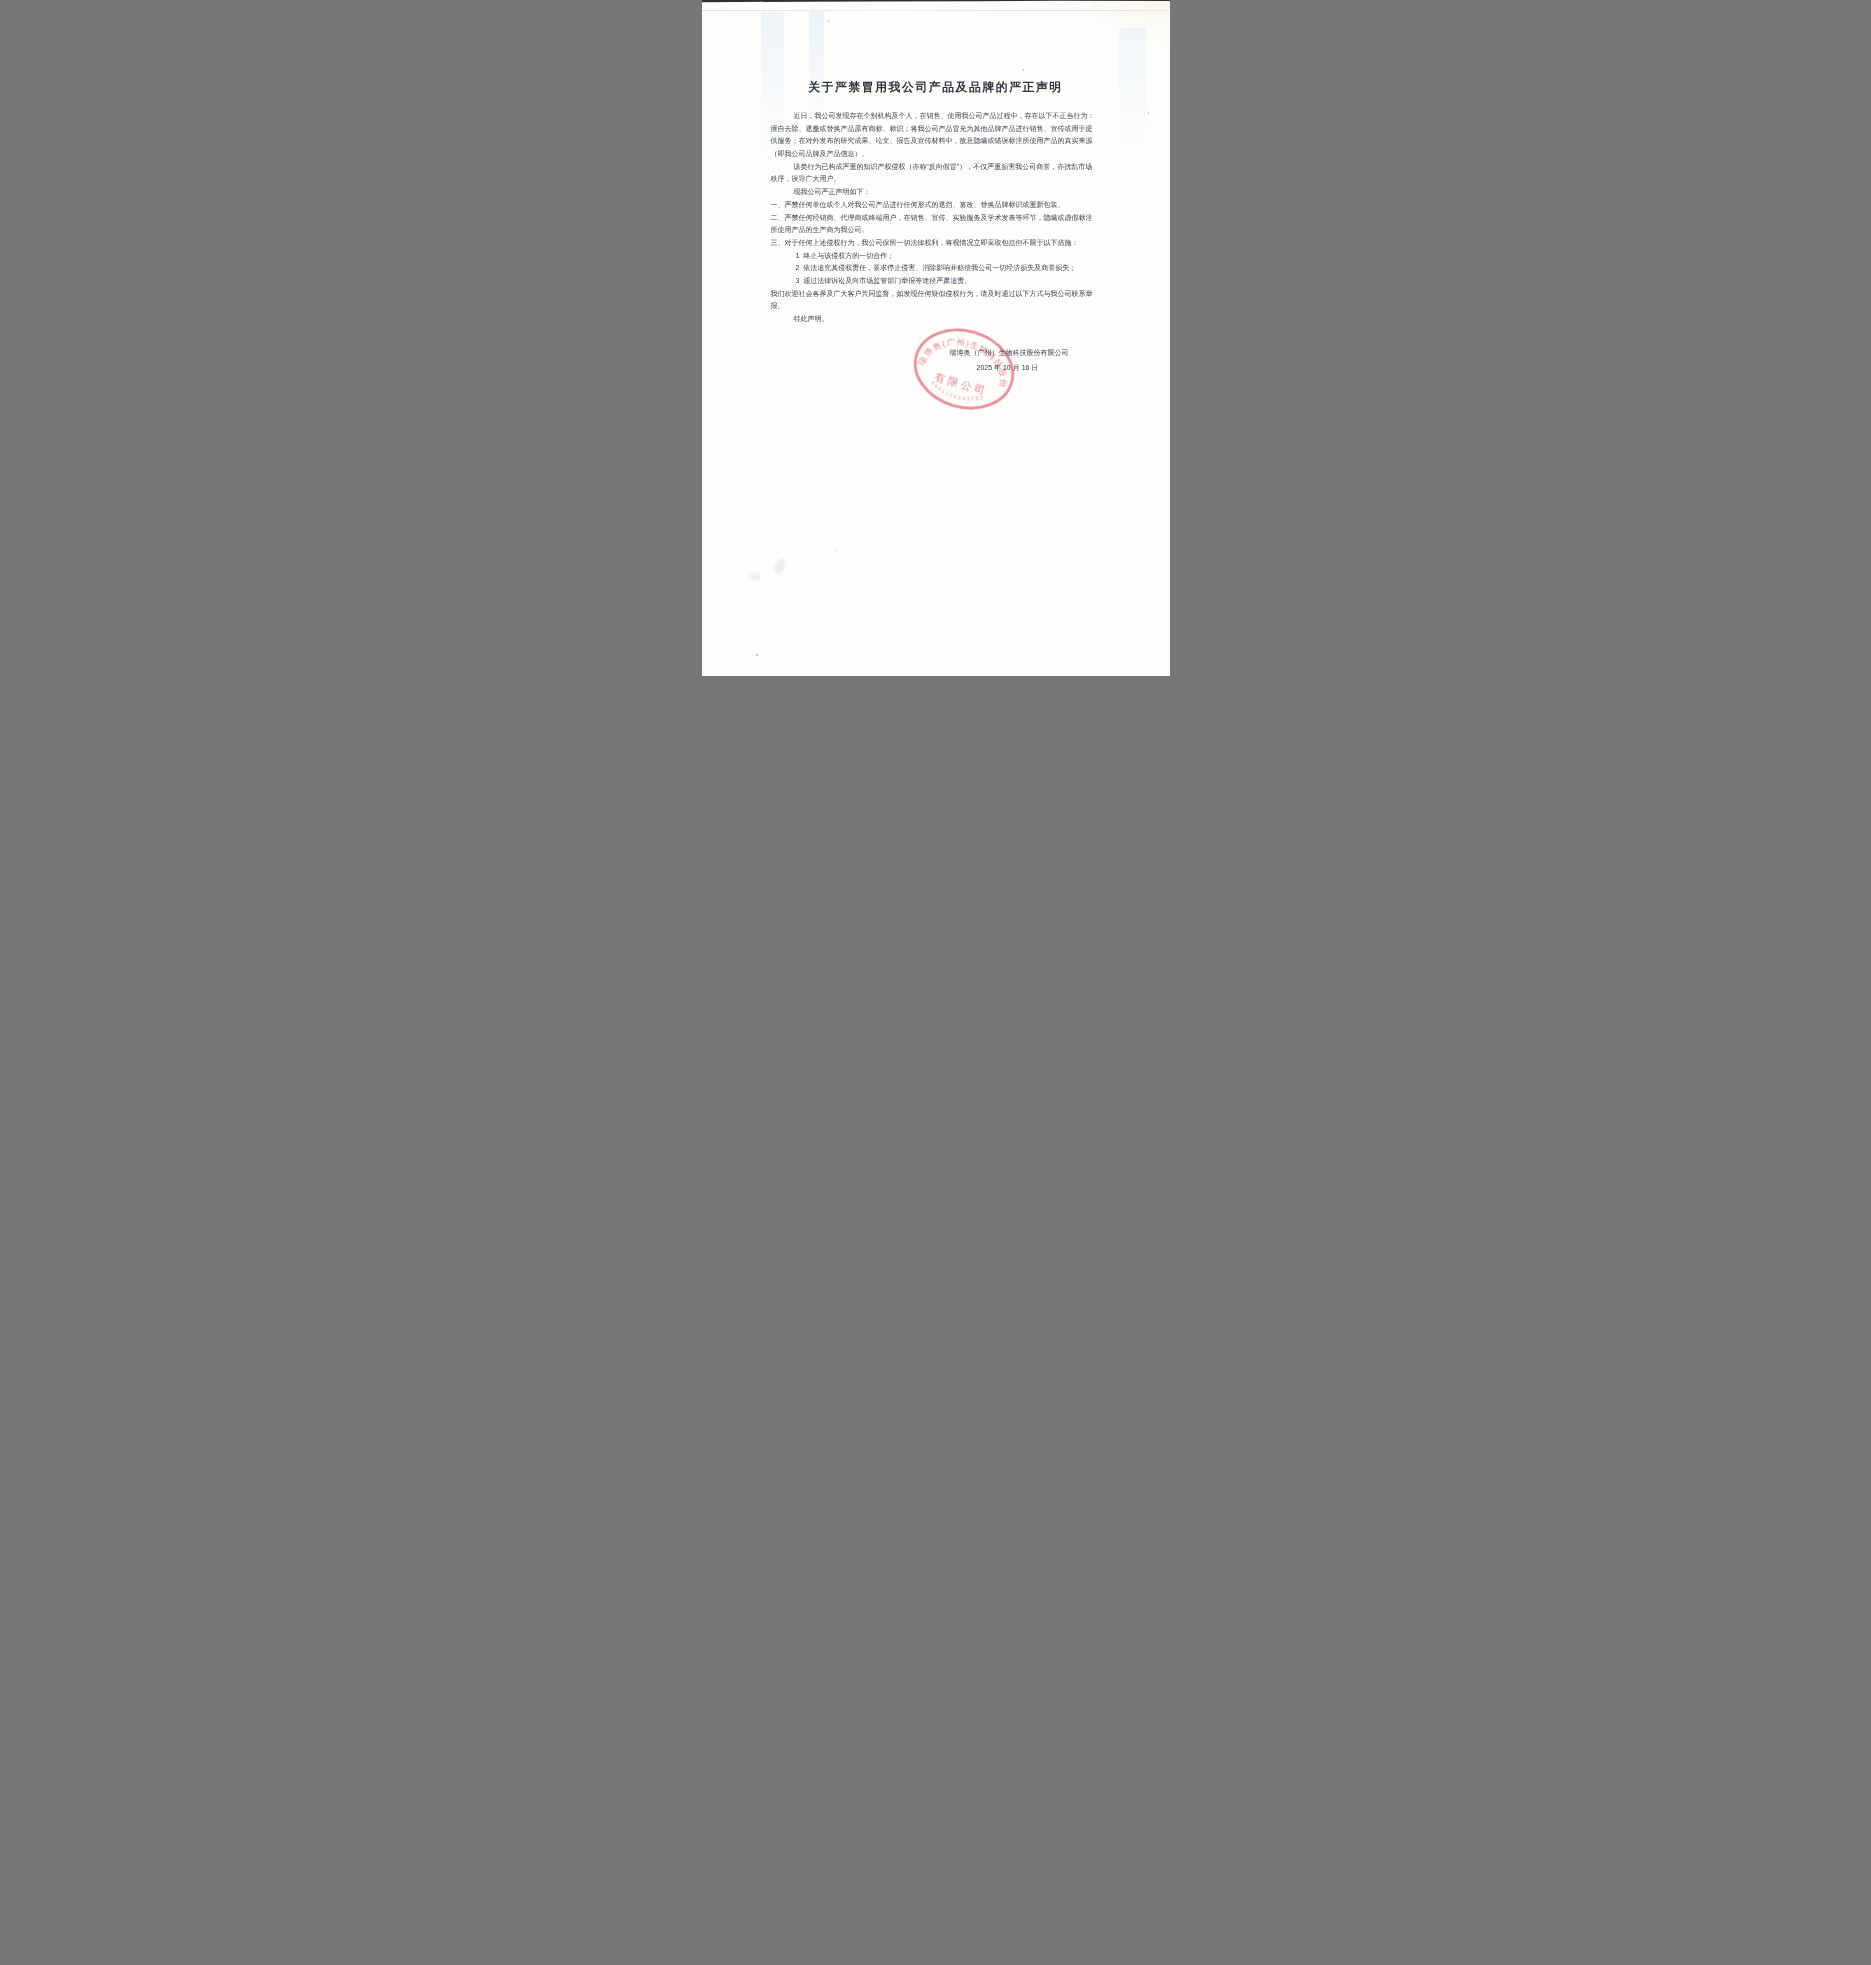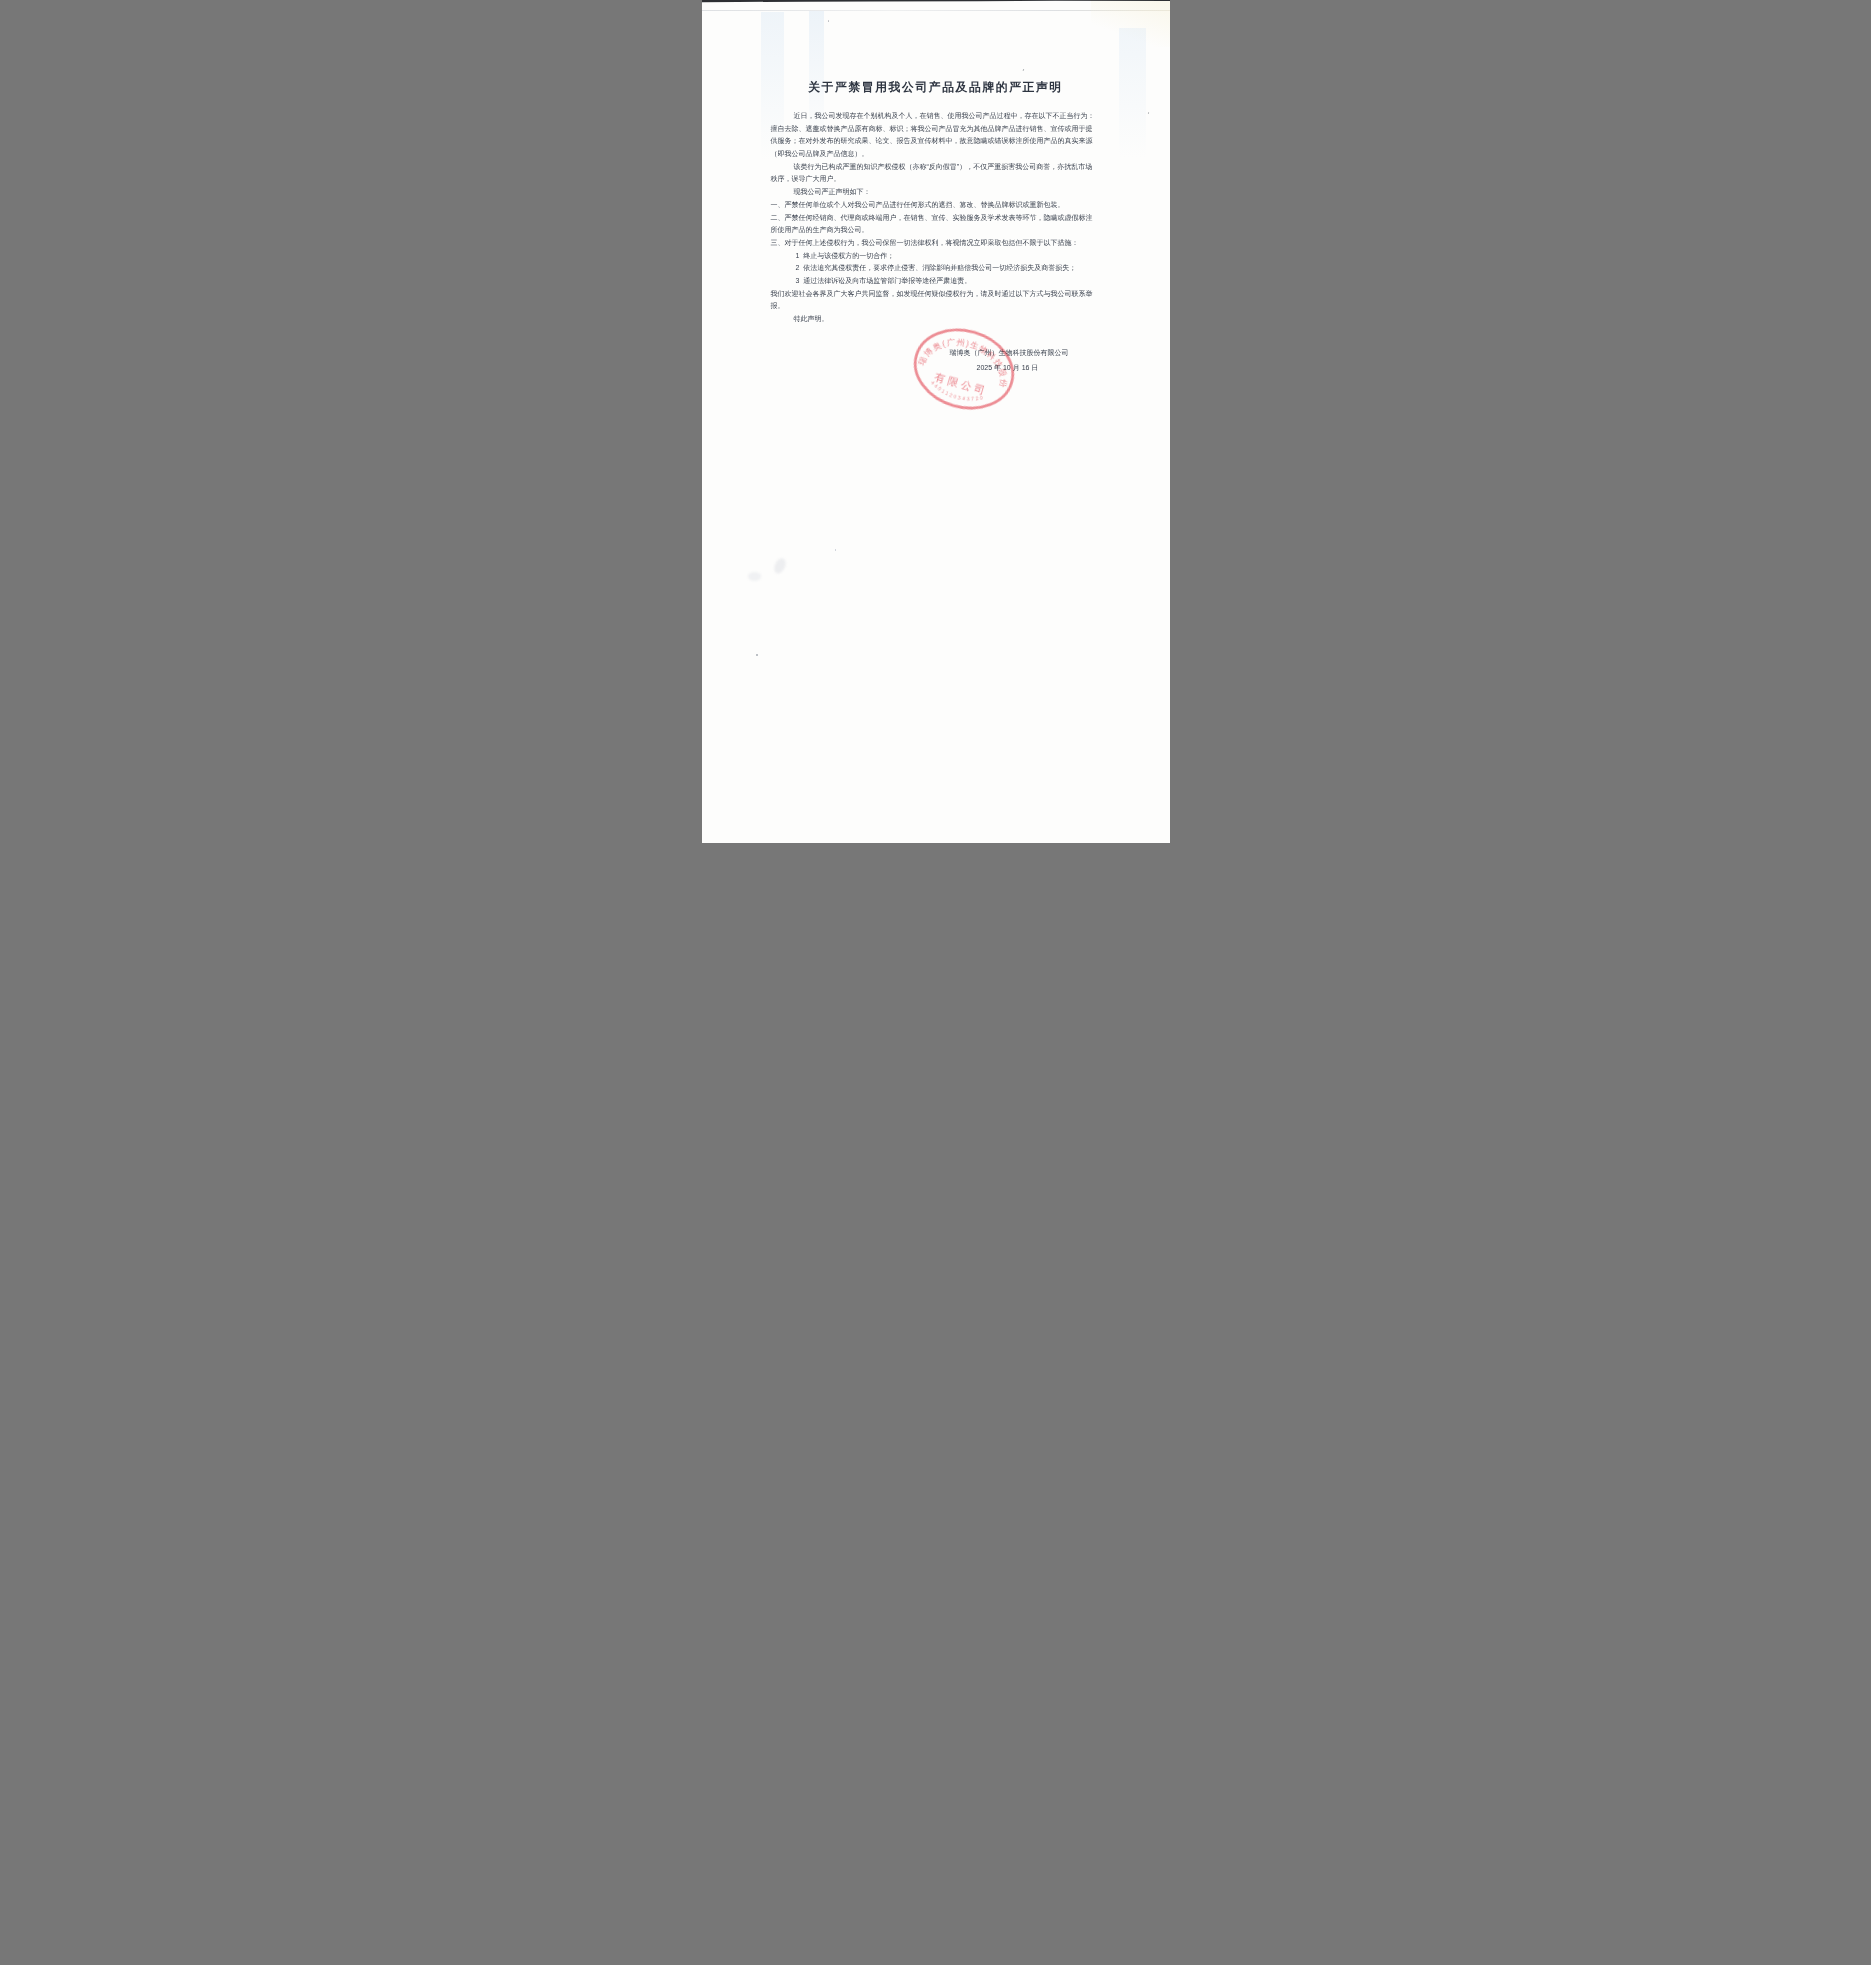--- a/index.html
+++ b/index.html
@@ -1,17 +1,17 @@
 <!DOCTYPE html>
 <html style="font-size:6.3px"><head>
 <meta charset="utf-8">
 <style>
   html,body{margin:0;padding:0;background:#777;}
   .stage{
-    width:468px;height:843px;position:relative;margin:0 auto;
+    width:468px;height:676px;position:relative;margin:0 auto;
     background:#fdfdfc;overflow:hidden;
     font-family:"Liberation Sans",sans-serif;
   }
   
   .top-edge{position:absolute;left:0;top:0;width:100%;height:3.1px;z-index:5;}
   .crease{position:absolute;left:0;top:10.2px;width:100%;height:0.4px;
     background:linear-gradient(90deg,rgba(110,120,135,.22),rgba(110,120,135,.10) 40%,rgba(110,120,135,.22) 75%,rgba(150,140,110,.25));}
   .tint-topright{position:absolute;right:0;top:0;width:79px;height:47px;
     background:linear-gradient(200deg,rgba(246,241,219,.55),rgba(246,241,219,0) 70%);}
   .streak{position:absolute;pointer-events:none;}

